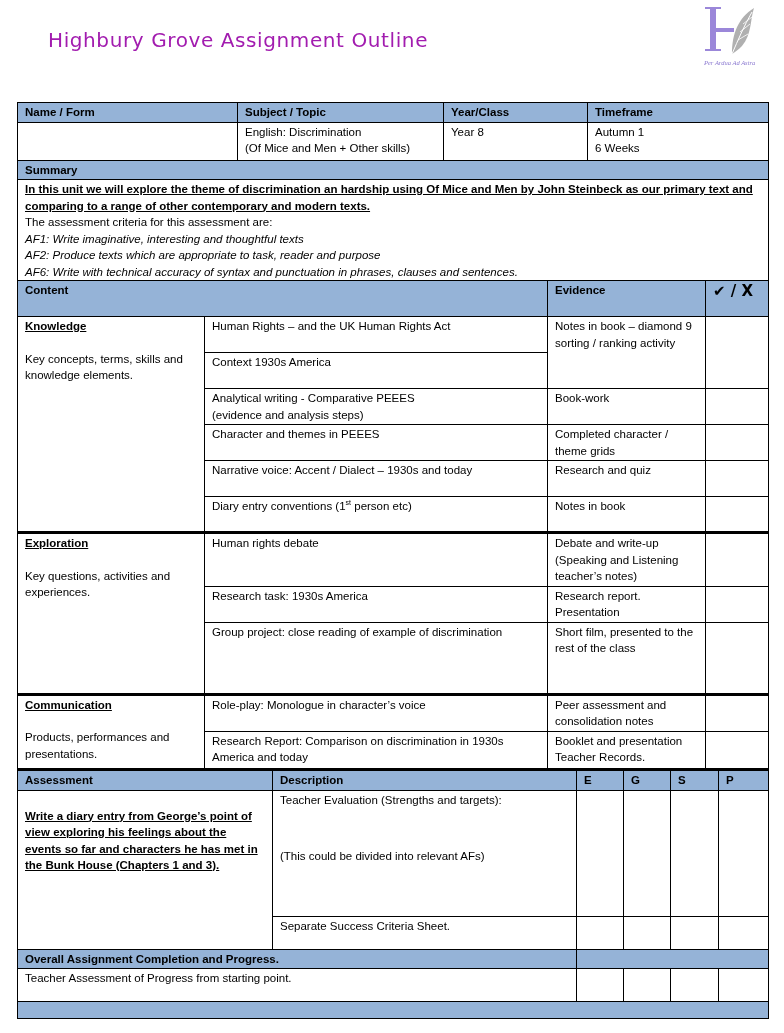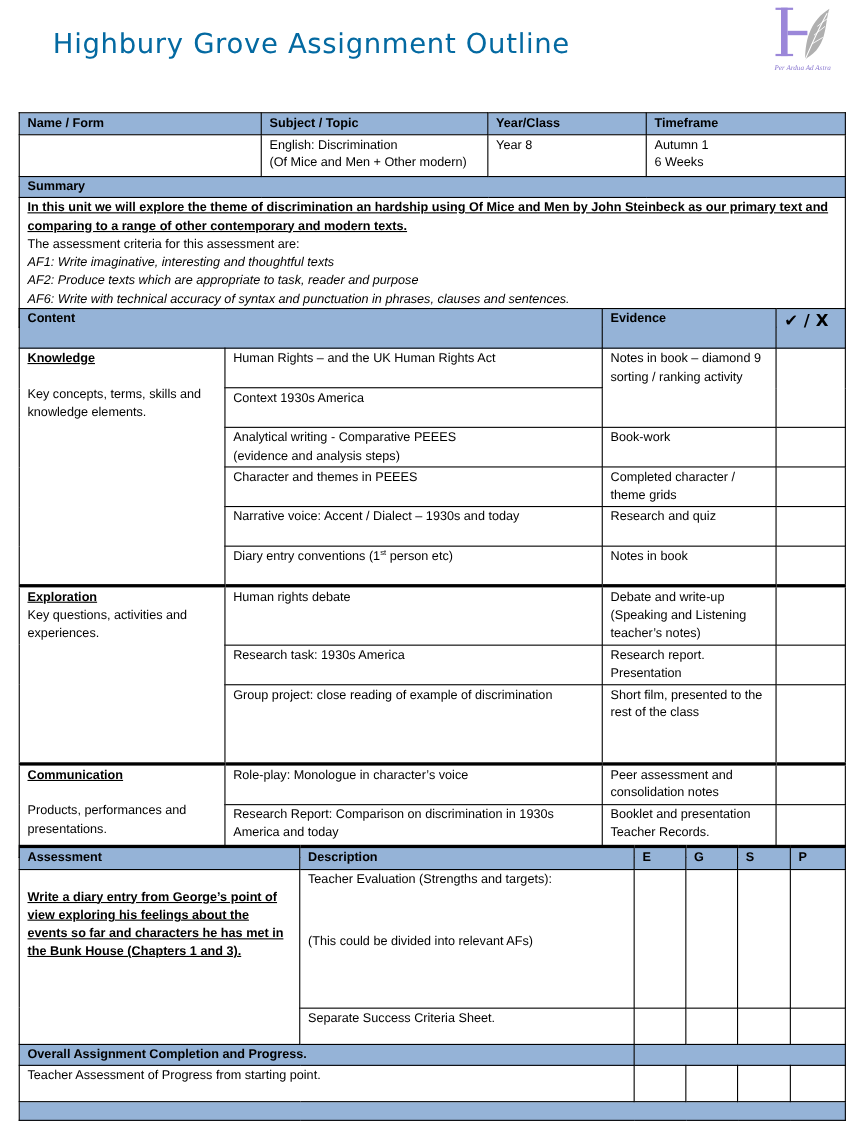--- a/index.html
+++ b/index.html
@@ -1,19 +1,19 @@
 <!DOCTYPE html>
 <html><head>
 <meta charset="utf-8">
 <style>
   * { box-sizing: border-box; margin: 0; padding: 0; }
   html, body { width: 784px; height: 1033px; background: #ffffff; overflow: hidden; }
   body { position: relative; font-family: "Liberation Sans", sans-serif; color: #000; font-size: 11.5px; line-height: 16.5px; }
 
-  .title { position: absolute; left: 48px; top: 32px; font-size: 25px; letter-spacing: 0.6px; font-family: "DejaVu Sans", sans-serif; font-weight: normal; color: #0369a1; }
+  .title { position: absolute; left: 48px; top: 32px; font-size: 20px; letter-spacing: 0.6px; font-family: "DejaVu Sans", sans-serif; font-weight: normal; color: #a21caf; }
   .logo { position: absolute; left: 702px; top: 4px; width: 66px; height: 66px; }
   .logo .motto { position: absolute; left: 2px; top: 51px; font-family: "Liberation Serif", serif; font-style: italic; font-size: 6.5px; color: #8a78d0; white-space: nowrap; }
 
   table { position: absolute; left: 17px; width: 751px; border-collapse: collapse; table-layout: fixed; }
   td { border: 1px solid #000; vertical-align: top; padding: 1px 7px; }
   .hd { background: #95b3d7; font-weight: bold; }
   .b { font-weight: bold; text-decoration: underline; }
   .i { font-style: italic; }
   .thick-top td { border-top: 3px solid #000; }
   sup { font-size: 7px; line-height: 0; vertical-align: super; }
@@ -51,21 +51,21 @@
       <tr class="hd" style="height:19px">
     <td>Name / Form</td>
     <td>Subject / Topic</td>
     <td>Year/Class</td>
     <td>Timeframe</td>
   </tr>
   <tr style="height:38px">
     <td></td>
     <td>
       <div>English: Discrimination</div>
-      <div>(Of Mice and Men + Other modern)</div>
+      <div>(Of Mice and Men + Other skills)</div>
     </td>
     <td>Year 8</td>
     <td>
       <div>Autumn 1</div>
       <div>6 Weeks</div>
     </td>
   </tr>
   <tr class="hd" style="height:19px">
     <td colspan="4">Summary</td>
   </tr>
@@ -127,21 +127,21 @@
   </tr>
   <tr style="height:36px">
     <td><span>Diary entry conventions (1</span><sup>st</sup><span> person etc)</span></td>
     <td>Notes in book</td>
     <td></td>
   </tr>
 
   <tr class="thick-top" style="height:52px">
     <td rowspan="3">
       <div class="b">Exploration</div>
-      <div style="">Key questions, activities and experiences.</div>
+      <div style="margin-top:16px">Key questions, activities and experiences.</div>
     </td>
     <td>Human rights debate</td>
     <td>Debate and write-up (Speaking and Listening teacher’s notes)</td>
     <td></td>
   </tr>
   <tr style="height:36px">
     <td>Research task:  1930s America</td>
     <td>
       <div>Research report.</div>
       <div>Presentation</div>

